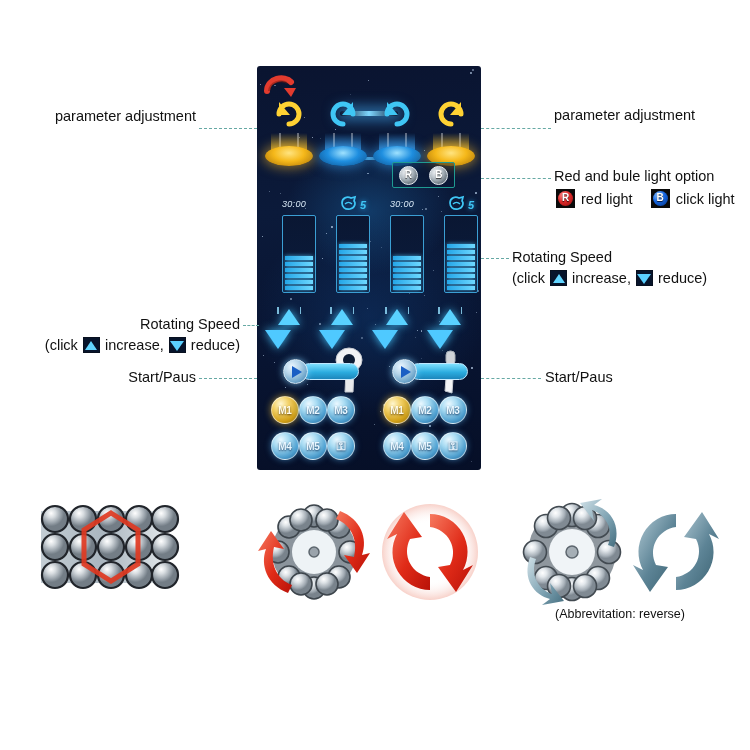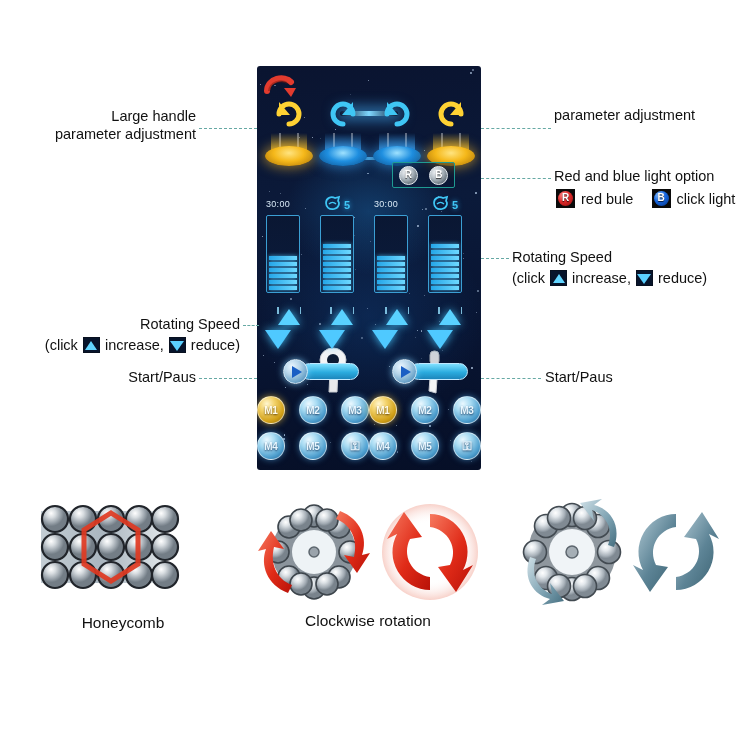--- a/index.html
+++ b/index.html
@@ -82,21 +82,21 @@
     width:19px;height:19px;border-radius:50%;
     background:radial-gradient(circle at 34% 30%,#f2f5f8 0%,#b9c2c9 38%,#6f7b85 72%,#424b54 100%);
     border:1.5px solid #e8eef3;
     font-size:10px;font-weight:bold;color:#fff;
     display:flex;align-items:center;justify-content:center;
     text-shadow:0 1px 1px rgba(0,0,0,.7);
     line-height:1;
   }
 
   
-  #channels{position:absolute;left:0;top:133px;width:100%;height:100px;}
+  #channels{position:absolute;left:16px;top:133px;width:100%;height:100px;font-style:italic;}
   .chan{position:absolute;width:56px;}
   .chan-head{height:15px;position:relative;}
   .timer-txt{
     position:absolute;left:3px;top:0;font-size:9px;color:#d8e8f5;
     letter-spacing:.3px;font-family:"Liberation Sans",sans-serif;
   }
   .muscle{position:absolute;left:6px;top:-5px;display:flex;align-items:flex-end;gap:1px;}
   .muscle .lvl{font-size:11px;color:#3fc6f5;font-weight:bold;text-shadow:0 0 5px #2aa0e0;}
   .slider{
     position:absolute;left:3px;top:16px;width:34px;height:78px;
@@ -142,21 +142,21 @@
     display:flex;align-items:center;justify-content:center;
   }
   .toggle .knob .play{
     width:0;height:0;border-top:6px solid transparent;border-bottom:6px solid transparent;
     border-left:10px solid #1a5fc4;margin-left:3px;
   }
 
   
   #memory{position:absolute;left:0;top:328px;width:100%;height:70px;}
   .mrow{position:absolute;left:0;width:100%;height:32px;display:flex;}
-  .mgroup{width:50%;display:flex;justify-content:space-between;align-items:center;}
+  .mgroup{width:50%;display:flex;justify-content:center;align-items:center;}
   .mbtn{
     width:28px;height:28px;border-radius:50%;
     display:flex;align-items:center;justify-content:center;
     font-size:10px;font-weight:bold;letter-spacing:-.3px;
     border:1px solid rgba(255,255,255,.55);
   }
   .mbtn.blue{
     background:radial-gradient(circle at 34% 26%,#eaf8ff 0%,#a9dcf3 30%,#4f9fce 68%,#1c5f93 100%);
     color:#e9f7ff;text-shadow:0 1px 2px rgba(0,30,70,.8);
     box-shadow:0 0 6px rgba(90,190,255,.5);
@@ -544,35 +544,34 @@
           <div class="mbtn blue">M5</div>
           <div class="mbtn blue">
             <span class="lockico">⚿</span>
           </div>
         </div>
     </div>
   </div>
 </div>
 
 <div class="callout r" style="left:0;top:108px;width:196px;">
-  <div>Large handle</div>
   <div>parameter adjustment</div>
 </div>
 <div class="dash" style="left:199px;top:128px;width:58px;"></div>
 
 <div class="callout l" style="left:554px;top:107px;">
   <div>parameter adjustment</div>
 </div>
 <div class="dash" style="left:481px;top:128px;width:70px;"></div>
 
 <div class="callout l" style="left:554px;top:168px;">
-  <div>Red and blue light option</div>
+  <div>Red and bule light option</div>
   <div style="margin-top:3px;">
     <span class="rb-inline red"><i>R</i></span>
-    <span>red bule</span>
+    <span>red light</span>
     <span style="display:inline-block;width:8px;"></span>
     <span class="rb-inline blue"><i>B</i></span>
     <span>click light</span>
   </div>
 </div>
 <div class="dash" style="left:481px;top:178px;width:70px;"></div>
 
 <div class="callout l" style="left:512px;top:249px;">
   <div>Rotating Speed</div>
   <div style="margin-top:3px;">
@@ -635,21 +634,20 @@
         <circle cx="106" cy="50" r="13" fill="url(#sph)"></circle>
       <circle cx="132" cy="50" r="13" fill="url(#sph)"></circle>
       <circle cx="22" cy="78" r="13" fill="url(#sph)"></circle>
         <circle cx="50" cy="78" r="13" fill="url(#sph)"></circle>
       <circle cx="78" cy="78" r="13" fill="url(#sph)"></circle>
         <circle cx="106" cy="78" r="13" fill="url(#sph)"></circle>
       <circle cx="132" cy="78" r="13" fill="url(#sph)"></circle>
     </g>
     <polygon points="78,16 105,33 105,67 78,84 51,67 51,33" fill="none" stroke="#e03a22" stroke-width="5" opacity=".92"></polygon>
   </svg>
-  <div class="dg-title" style="margin-top:6px;">Honeycomb</div>
 </div>
 
 <div class="diagram" style="left:248px;top:497px;width:240px;">
   <svg width="220" height="110" viewBox="0 0 220 110" style="display:block;margin:0 auto;">
     <defs>
       <radialGradient id="sph2" cx="35%" cy="28%">
         <stop offset="0%" stop-color="#ffffff"></stop>
           <stop offset="35%" stop-color="#dde2e6"></stop>
         <stop offset="78%" stop-color="#a2abb3"></stop>
           <stop offset="100%" stop-color="#79838c"></stop>
@@ -680,21 +678,20 @@
         <circle cx="43" cy="23" r="11" fill="url(#sph2)"></circle>
       <circle cx="69" cy="87" r="11" fill="url(#sph2)"></circle>
         <circle cx="43" cy="87" r="11" fill="url(#sph2)"></circle>
     </g>
     <path d="M82 14 C103 22,110 42,104 58 L112 56 L99 76 L86 58 L96 60 C100 44,94 28,78 22 Z" fill="url(#redg)"></path>
     <path d="M30 96 C9 88,2 68,8 52 L0 54 L13 34 L26 52 L16 50 C12 66,18 82,34 88 Z" fill="url(#redg)"></path>
     <circle cx="172" cy="55" r="48" fill="url(#rhalo)"></circle>
     <path d="M172 17 A38 38 0 0 1 205 73 L215 68 L198 95 L180 70 L192 68 A26 26 0 0 0 172 30 Z" fill="url(#redg)"></path>
     <path d="M172 93 A38 38 0 0 1 139 37 L129 42 L146 15 L164 40 L152 42 A26 26 0 0 0 172 80 Z" fill="url(#redg)"></path>
   </svg>
-  <div class="dg-title" style="margin-top:4px;">Clockwise rotation</div>
 </div>
 
 <div class="diagram" style="left:500px;top:497px;width:240px;">
   <svg width="220" height="110" viewBox="0 0 220 110" style="display:block;margin:0 auto;">
     <defs>
       <radialGradient id="sph3" cx="35%" cy="28%">
         <stop offset="0%" stop-color="#ffffff"></stop>
           <stop offset="35%" stop-color="#e3e8ec"></stop>
         <stop offset="78%" stop-color="#a9b2ba"></stop>
           <stop offset="100%" stop-color="#808a93"></stop>
@@ -725,13 +722,14 @@
       <circle cx="75" cy="21" r="11.5" fill="url(#sph3)"></circle>
         <circle cx="49" cy="21" r="11.5" fill="url(#sph3)"></circle>
       <circle cx="75" cy="89" r="11.5" fill="url(#sph3)"></circle>
         <circle cx="49" cy="89" r="11.5" fill="url(#sph3)"></circle>
     </g>
     <path d="M104 50 C112 28,100 12,84 8 L92 2 L70 6 L84 24 L82 13 C96 18,104 32,98 48 Z" fill="url(#blg2)"></path>
     <path d="M20 60 C12 82,24 98,40 102 L32 108 L54 104 L40 86 L42 97 C28 92,20 78,26 62 Z" fill="url(#blg2)"></path>
     <path d="M166 17 A38 38 0 0 0 133 73 L123 68 L140 95 L158 70 L146 68 A26 26 0 0 1 166 30 Z" fill="url(#blg)"></path>
     <path d="M166 93 A38 38 0 0 0 199 37 L209 42 L192 15 L174 40 L186 42 A26 26 0 0 1 166 80 Z" fill="url(#blg)"></path>
   </svg>
+  <div class="dg-sub">(Abbrevitation: reverse)</div>
 </div>
 
 </body></html>

